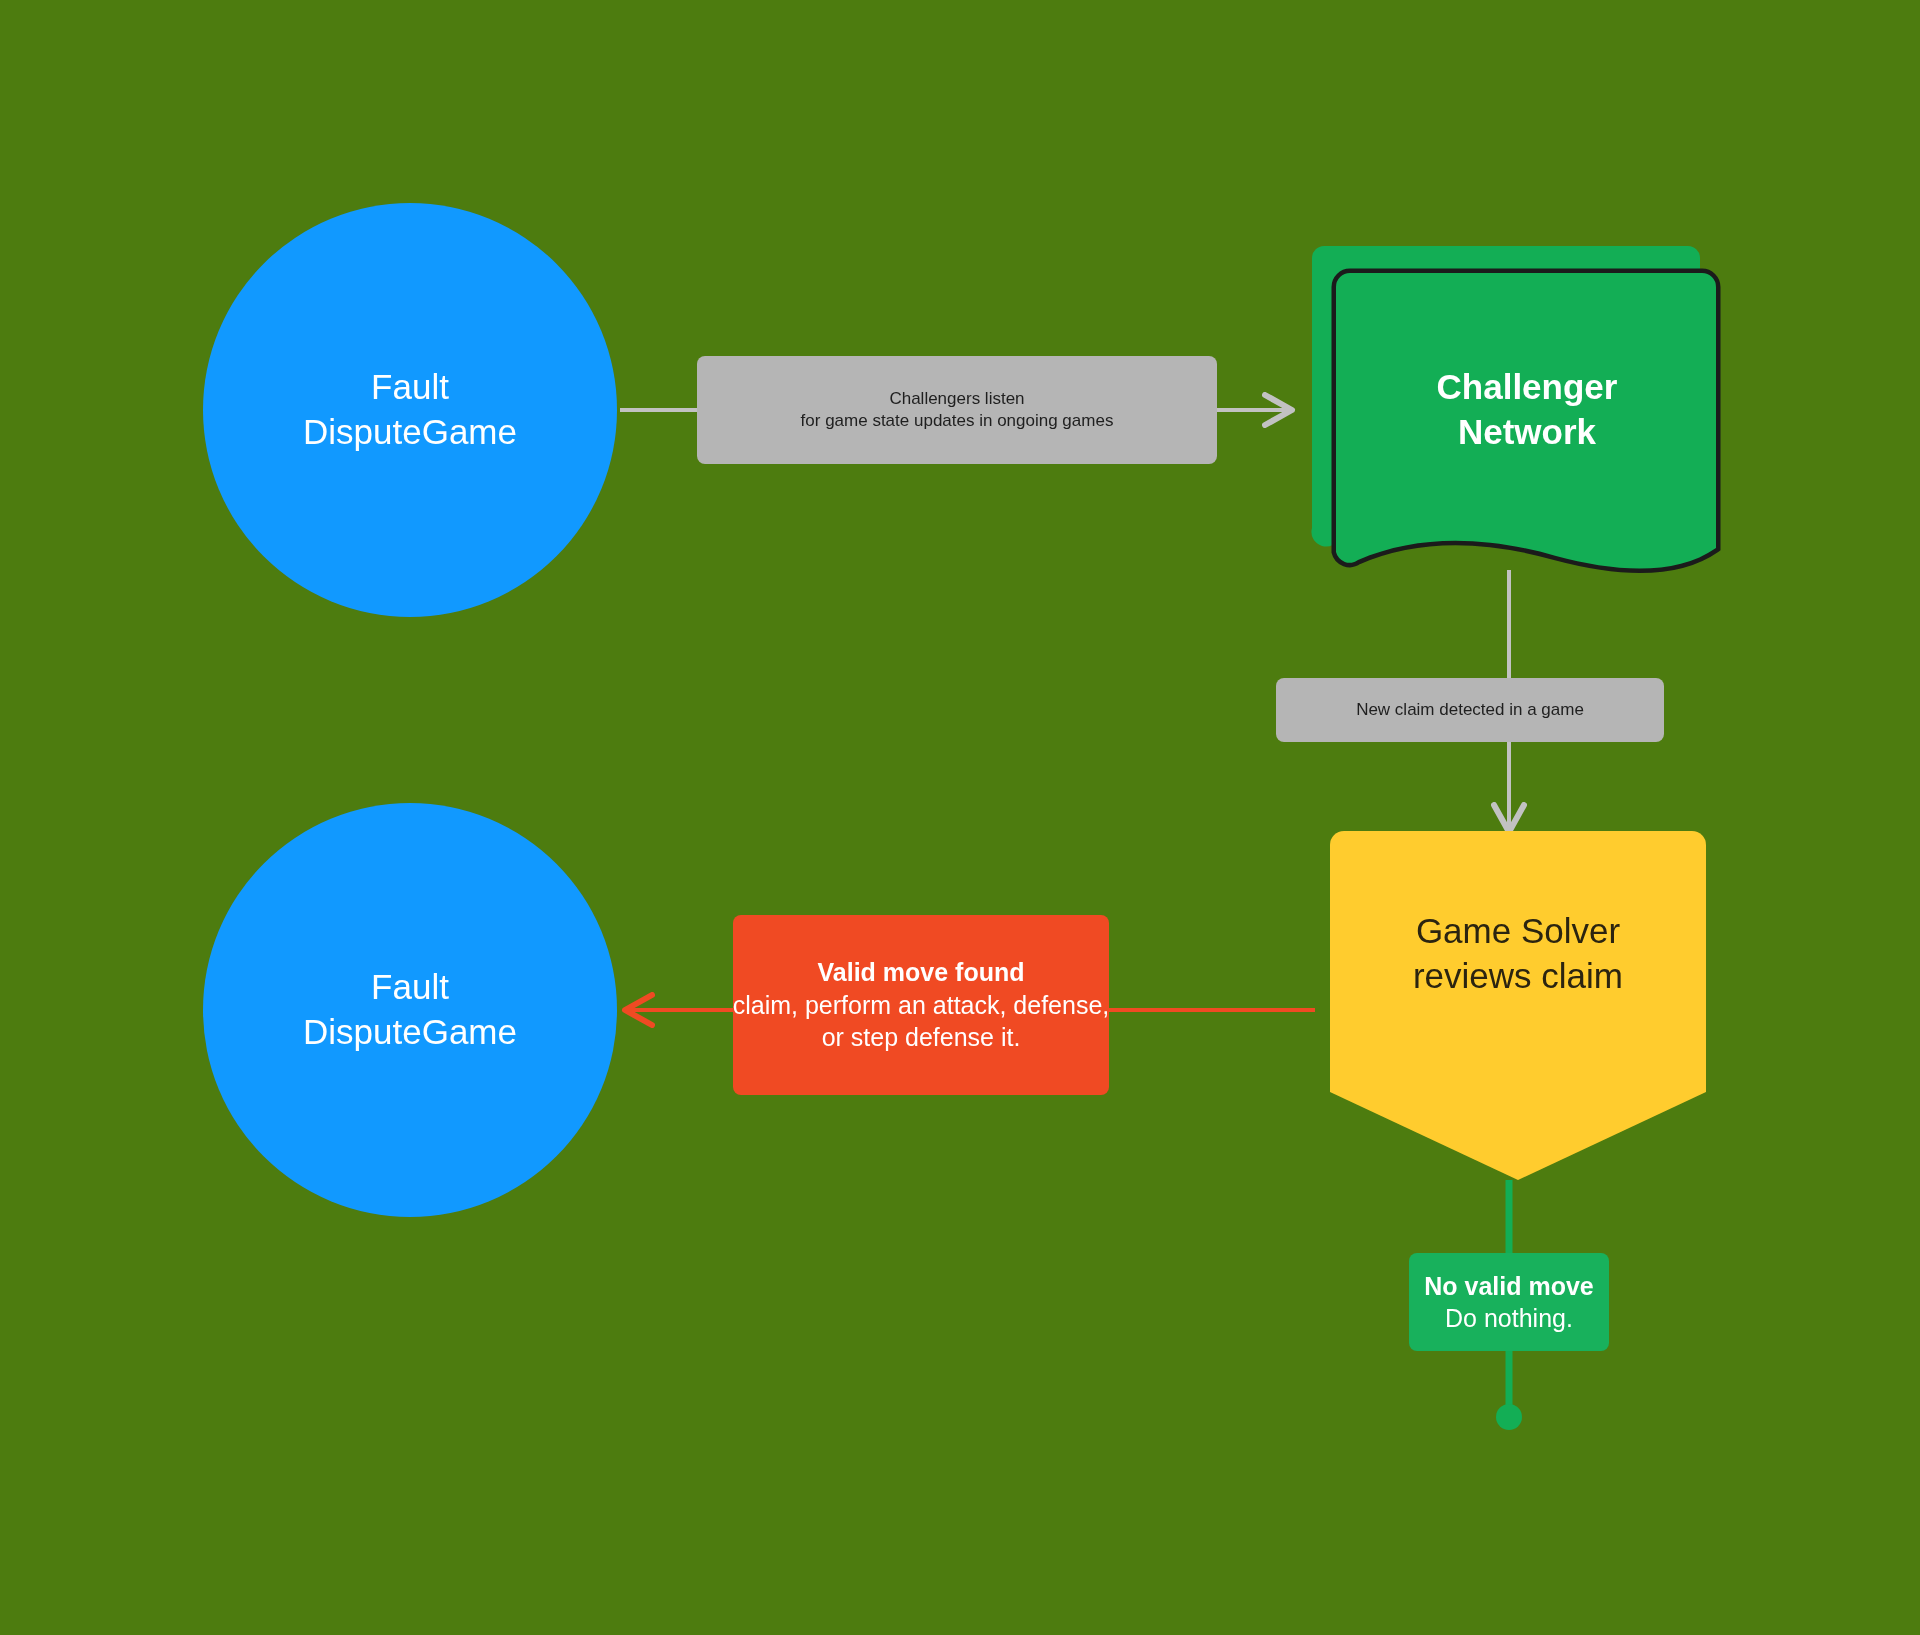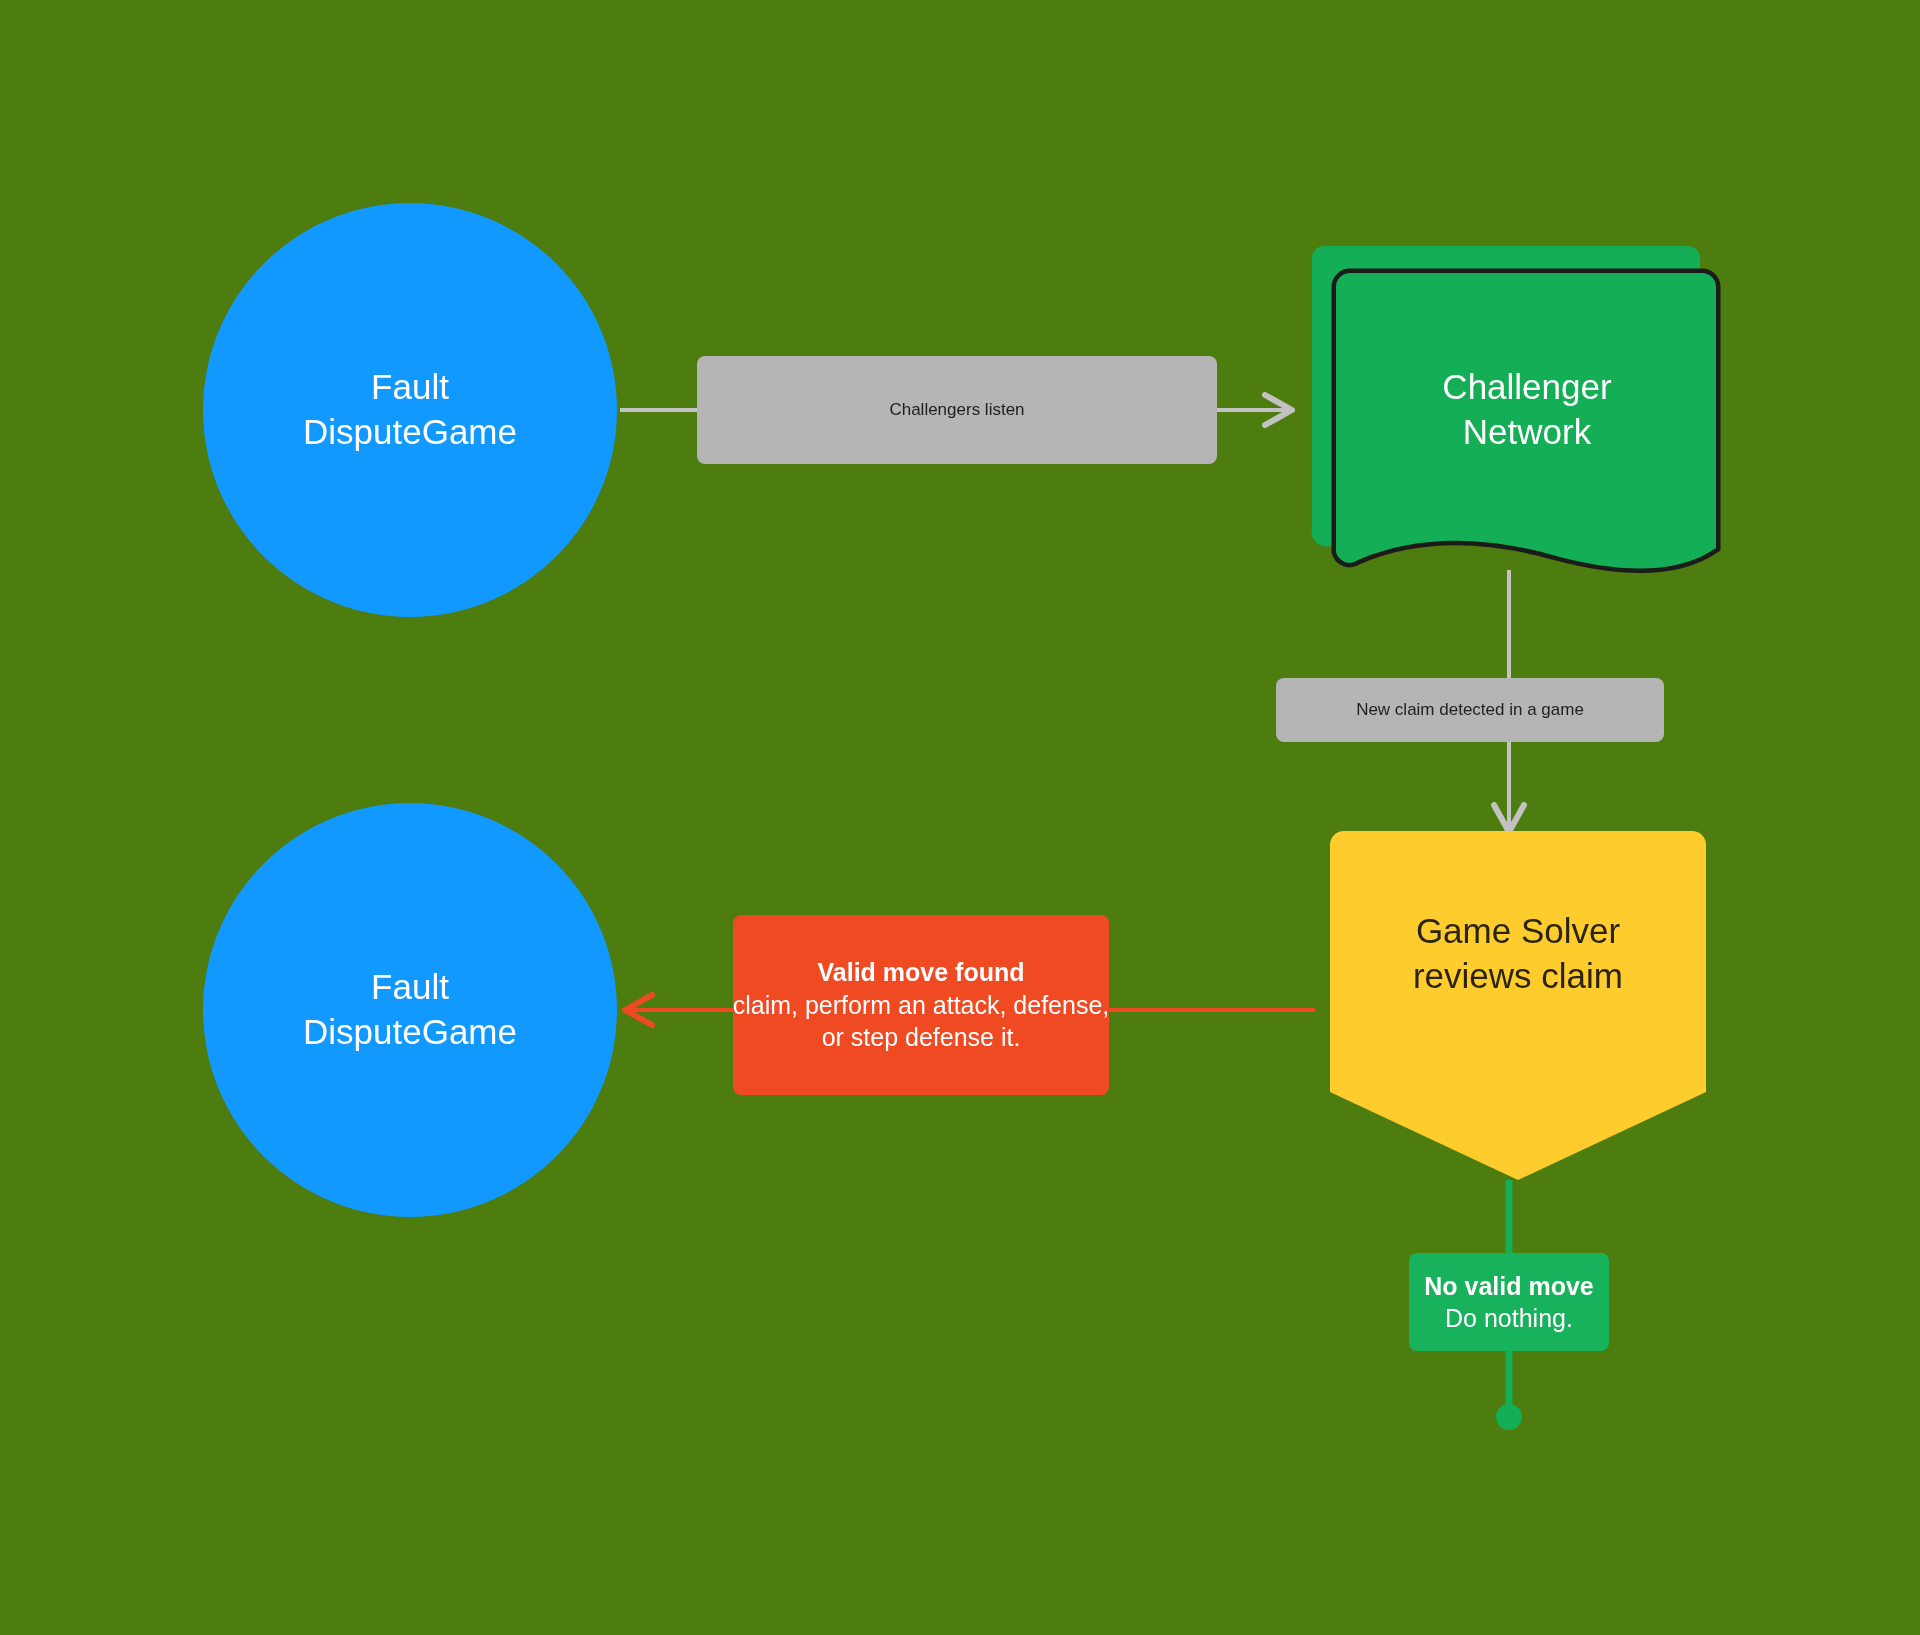--- a/index.html
+++ b/index.html
@@ -38,21 +38,21 @@
   .node-label .ln { display: block; white-space: pre; }
 
   .circle-text {
     color: #ffffff;
     font-size: 35px;
     font-weight: 400;
   }
   .doc-text {
     color: #ffffff;
     font-size: 35px;
-    font-weight: 400;
+    font-weight: 700;
   }
   .pent-text {
     color: #2b2410;
     font-size: 35px;
     font-weight: 400;
   }
 
   
   .edge-label {
     position: absolute;
@@ -178,20 +178,21 @@
     <span class="ln">reviews claim</span>
   </div>
 
   <div class="node-label circle-text" style="left:210px; top:940px; width:400px; height:140px;">
     <span class="ln">Fault</span>
     <span class="ln">DisputeGame</span>
   </div>
 
   <div class="edge-label lbl-gray" style="left:697px; top:356px; width:520px; height:108px;">
     <span class="ln">Challengers listen</span>
+    <span class="ln">for game state updates in ongoing games</span>
   </div>
 
   <div class="edge-label lbl-gray" style="left:1276px; top:678px; width:388px; height:64px;">
     <span class="ln">New claim detected in a game</span>
   </div>
 
   <div class="edge-label lbl-orange" style="left:733px; top:915px; width:376px; height:180px;">
     <span class="ln bold">Valid move found</span>
     <span class="ln">claim, perform an attack, defense,</span>
     <span class="ln">or step defense it.</span>

